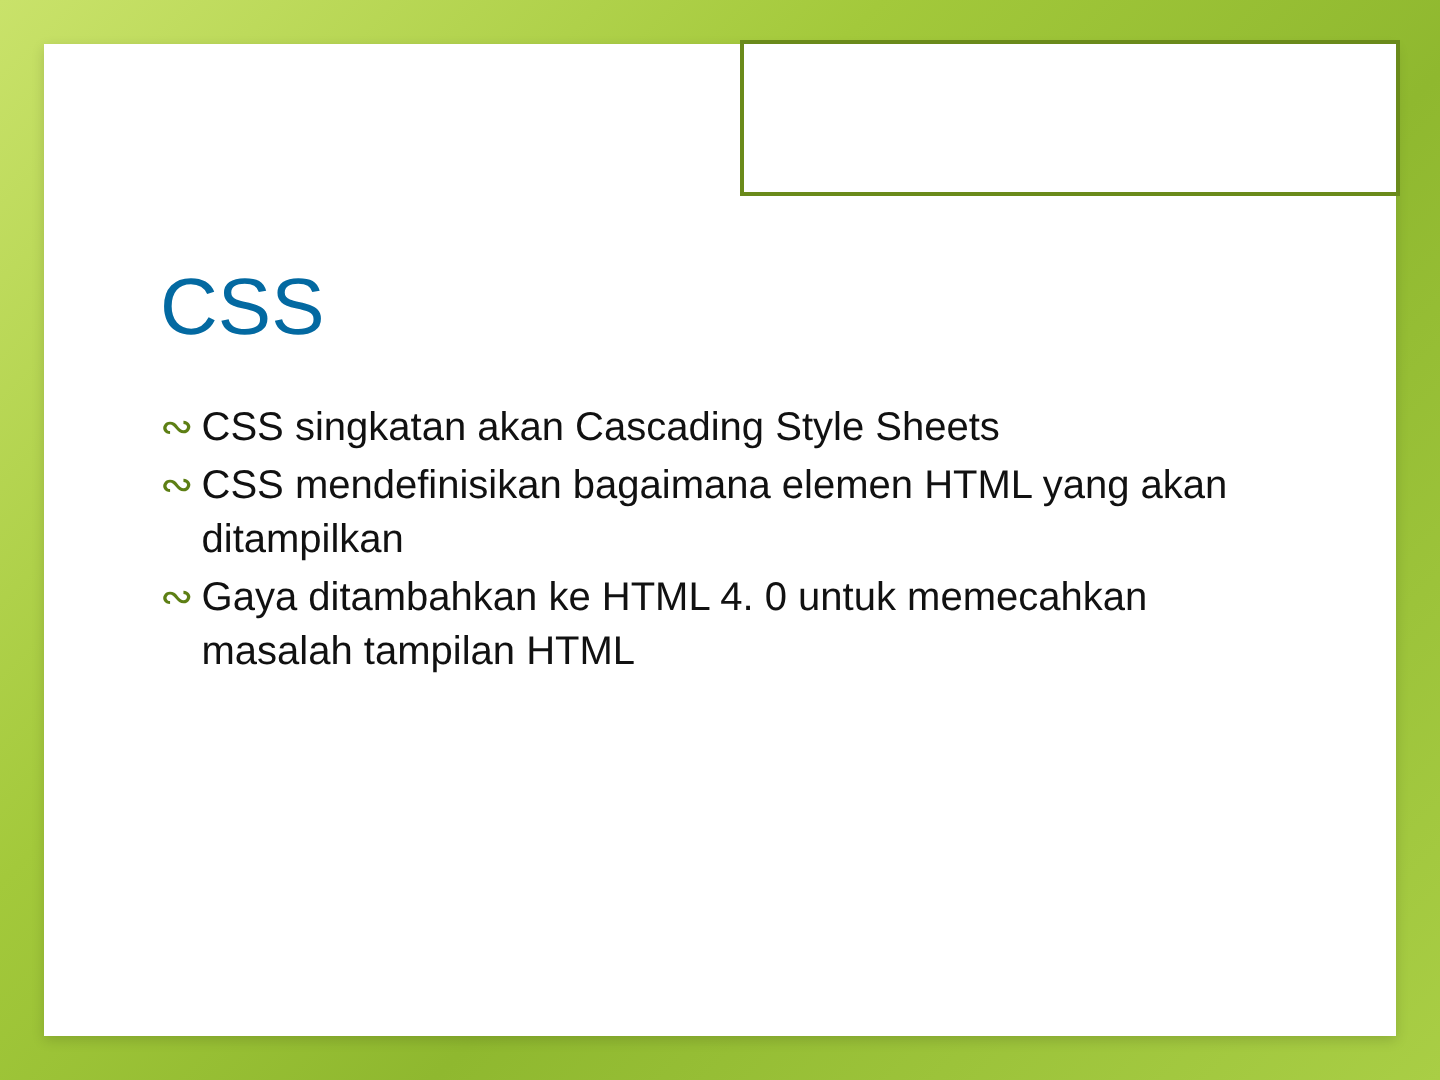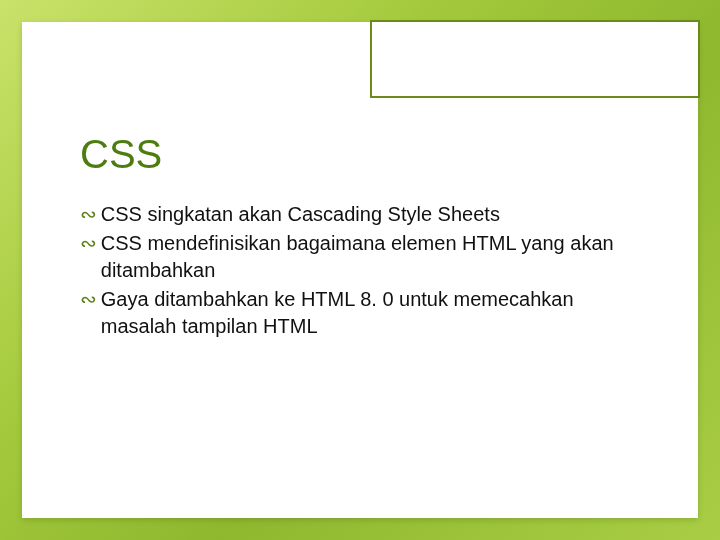--- a/index.html
+++ b/index.html
@@ -22,21 +22,21 @@
     border:2px solid #6a8a1a;
     background:transparent;
     box-sizing:border-box;
   }
   .content{
     position:absolute;
     left:58px;top:110px;right:50px;
   }
   .title{
     font-size:40px;
-    color:#4d7c0f;
+    color:#0369a1;
     font-weight:400;
     margin-bottom:24px;
   }
   .body{
     font-size:20px;
     color:#111;
     line-height:1.35;
   }
   .bullet{
     display:flex;
@@ -62,22 +62,22 @@
     <div class="header-box"></div>
     <div class="content">
       <div class="title">CSS</div>
       <div class="body">
         <div class="bullet">
           <span class="icon">∾</span>
           <span class="text">CSS singkatan akan Cascading Style Sheets</span>
         </div>
         <div class="bullet">
           <span class="icon">∾</span>
-          <span class="text">CSS mendefinisikan bagaimana elemen HTML yang akan ditambahkan</span>
+          <span class="text">CSS mendefinisikan bagaimana elemen HTML yang akan ditampilkan</span>
         </div>
         <div class="bullet">
           <span class="icon">∾</span>
-          <span class="text">Gaya ditambahkan ke HTML 8. 0 untuk memecahkan masalah tampilan HTML</span>
+          <span class="text">Gaya ditambahkan ke HTML 4. 0 untuk memecahkan masalah tampilan HTML</span>
         </div>
       </div>
     </div>
   </div>
 </div>
 
 </body></html>

